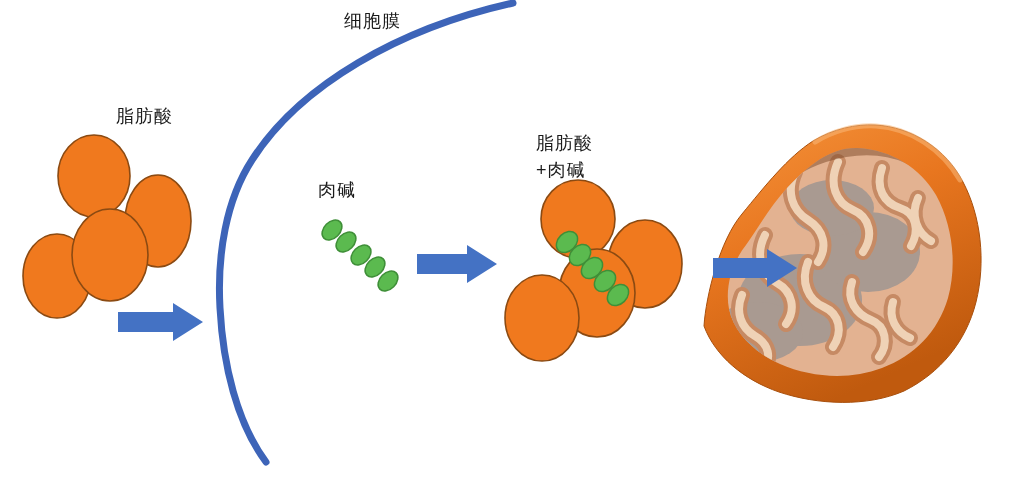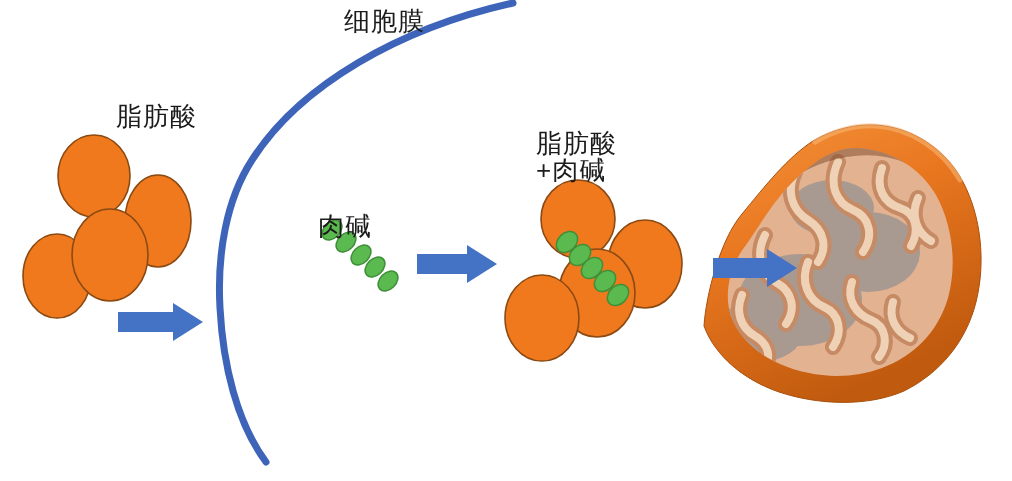--- a/index.html
+++ b/index.html
@@ -7,28 +7,28 @@
     position:relative;
     width:1012px;height:481px;
     background:#ffffff;
     overflow:hidden;
     font-family:"Liberation Sans", sans-serif;
   }
   .scene{position:absolute;left:0;top:0;}
   .lbl{
     position:absolute;
     color:#1b1b1b;
-    font-size:26px;
+    font-size:18px;
     line-height:27px;
     white-space:pre-line;
     letter-spacing:1px;
   }
   .lbl-cell-membrane{left:344px;top:8px;}
   .lbl-fatty-acid{left:116px;top:103px;}
-  .lbl-carnitine{left:318px;top:177px;margin-top:36px;}
+  .lbl-carnitine{left:318px;top:177px;}
   .lbl-complex{left:536px;top:130px;}
   .lbl-mito{left:869px;top:54px;}
 </style>
 </head>
 <body>
 
 <div class="stage">
 
   <svg class="scene" width="1012" height="481" viewBox="0 0 1012 481">
     <defs>

